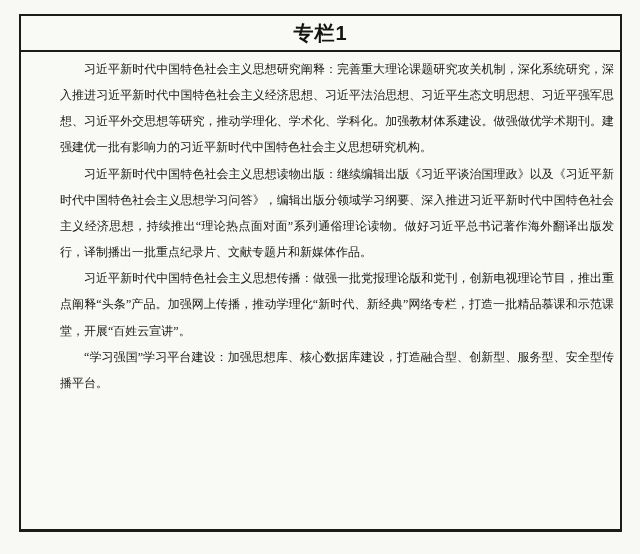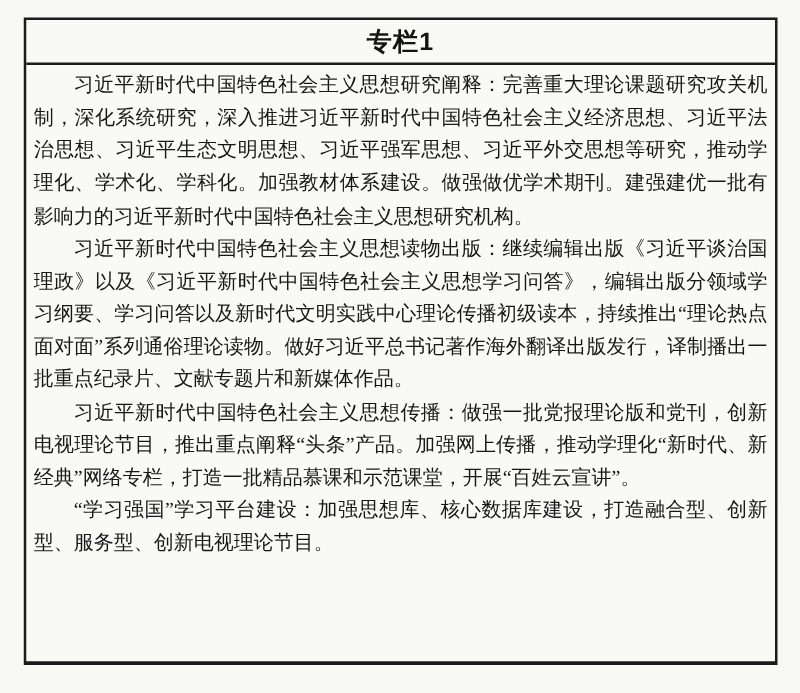--- a/index.html
+++ b/index.html
@@ -41,40 +41,41 @@
     color: #141414;
     letter-spacing: 1px;
     white-space: nowrap;
   }
   .panel-title .title-main {
     margin-left: 19px;
   }
   .panel-body {
     box-sizing: border-box;
     padding: 4px 6px 0 6px;
-    font-size: 16px;
+    font-size: 12px;
     line-height: 26.15px;
     color: #171717;
     text-align: justify;
     text-align-last: left;
+    margin-left: 33px;
   }
   .panel-body p {
     margin: 0;
     padding: 0;
     text-indent: 2em;
   }
 </style>
 </head>
 <body>
 
 <div class="page">
   <div class="panel">
     <div class="panel-title">
       <span class="title-label">专栏1</span>
     </div>
     <div class="panel-body">
       <p>习近平新时代中国特色社会主义思想研究阐释：完善重大理论课题研究攻关机制，深化系统研究，深入推进习近平新时代中国特色社会主义经济思想、习近平法治思想、习近平生态文明思想、习近平强军思想、习近平外交思想等研究，推动学理化、学术化、学科化。加强教材体系建设。做强做优学术期刊。建强建优一批有影响力的习近平新时代中国特色社会主义思想研究机构。</p>
-      <p>习近平新时代中国特色社会主义思想读物出版：继续编辑出版《习近平谈治国理政》以及《习近平新时代中国特色社会主义思想学习问答》，编辑出版分领域学习纲要、学习问答以及新时代文明实践中心理论传播初级读本，持续推出“理论热点面对面”系列通俗理论读物。做好习近平总书记著作海外翻译出版发行，译制播出一批重点纪录片、文献专题片和新媒体作品。</p>
+      <p>习近平新时代中国特色社会主义思想读物出版：继续编辑出版《习近平谈治国理政》以及《习近平新时代中国特色社会主义思想学习问答》，编辑出版分领域学习纲要、深入推进习近平新时代中国特色社会主义经济思想，持续推出“理论热点面对面”系列通俗理论读物。做好习近平总书记著作海外翻译出版发行，译制播出一批重点纪录片、文献专题片和新媒体作品。</p>
       <p>习近平新时代中国特色社会主义思想传播：做强一批党报理论版和党刊，创新电视理论节目，推出重点阐释“头条”产品。加强网上传播，推动学理化“新时代、新经典”网络专栏，打造一批精品慕课和示范课堂，开展“百姓云宣讲”。</p>
-      <p>“学习强国”学习平台建设：加强思想库、核心数据库建设，打造融合型、创新型、服务型、创新电视理论节目。</p>
+      <p>“学习强国”学习平台建设：加强思想库、核心数据库建设，打造融合型、创新型、服务型、安全型传播平台。</p>
     </div>
   </div>
 </div>
 
 </body></html>

